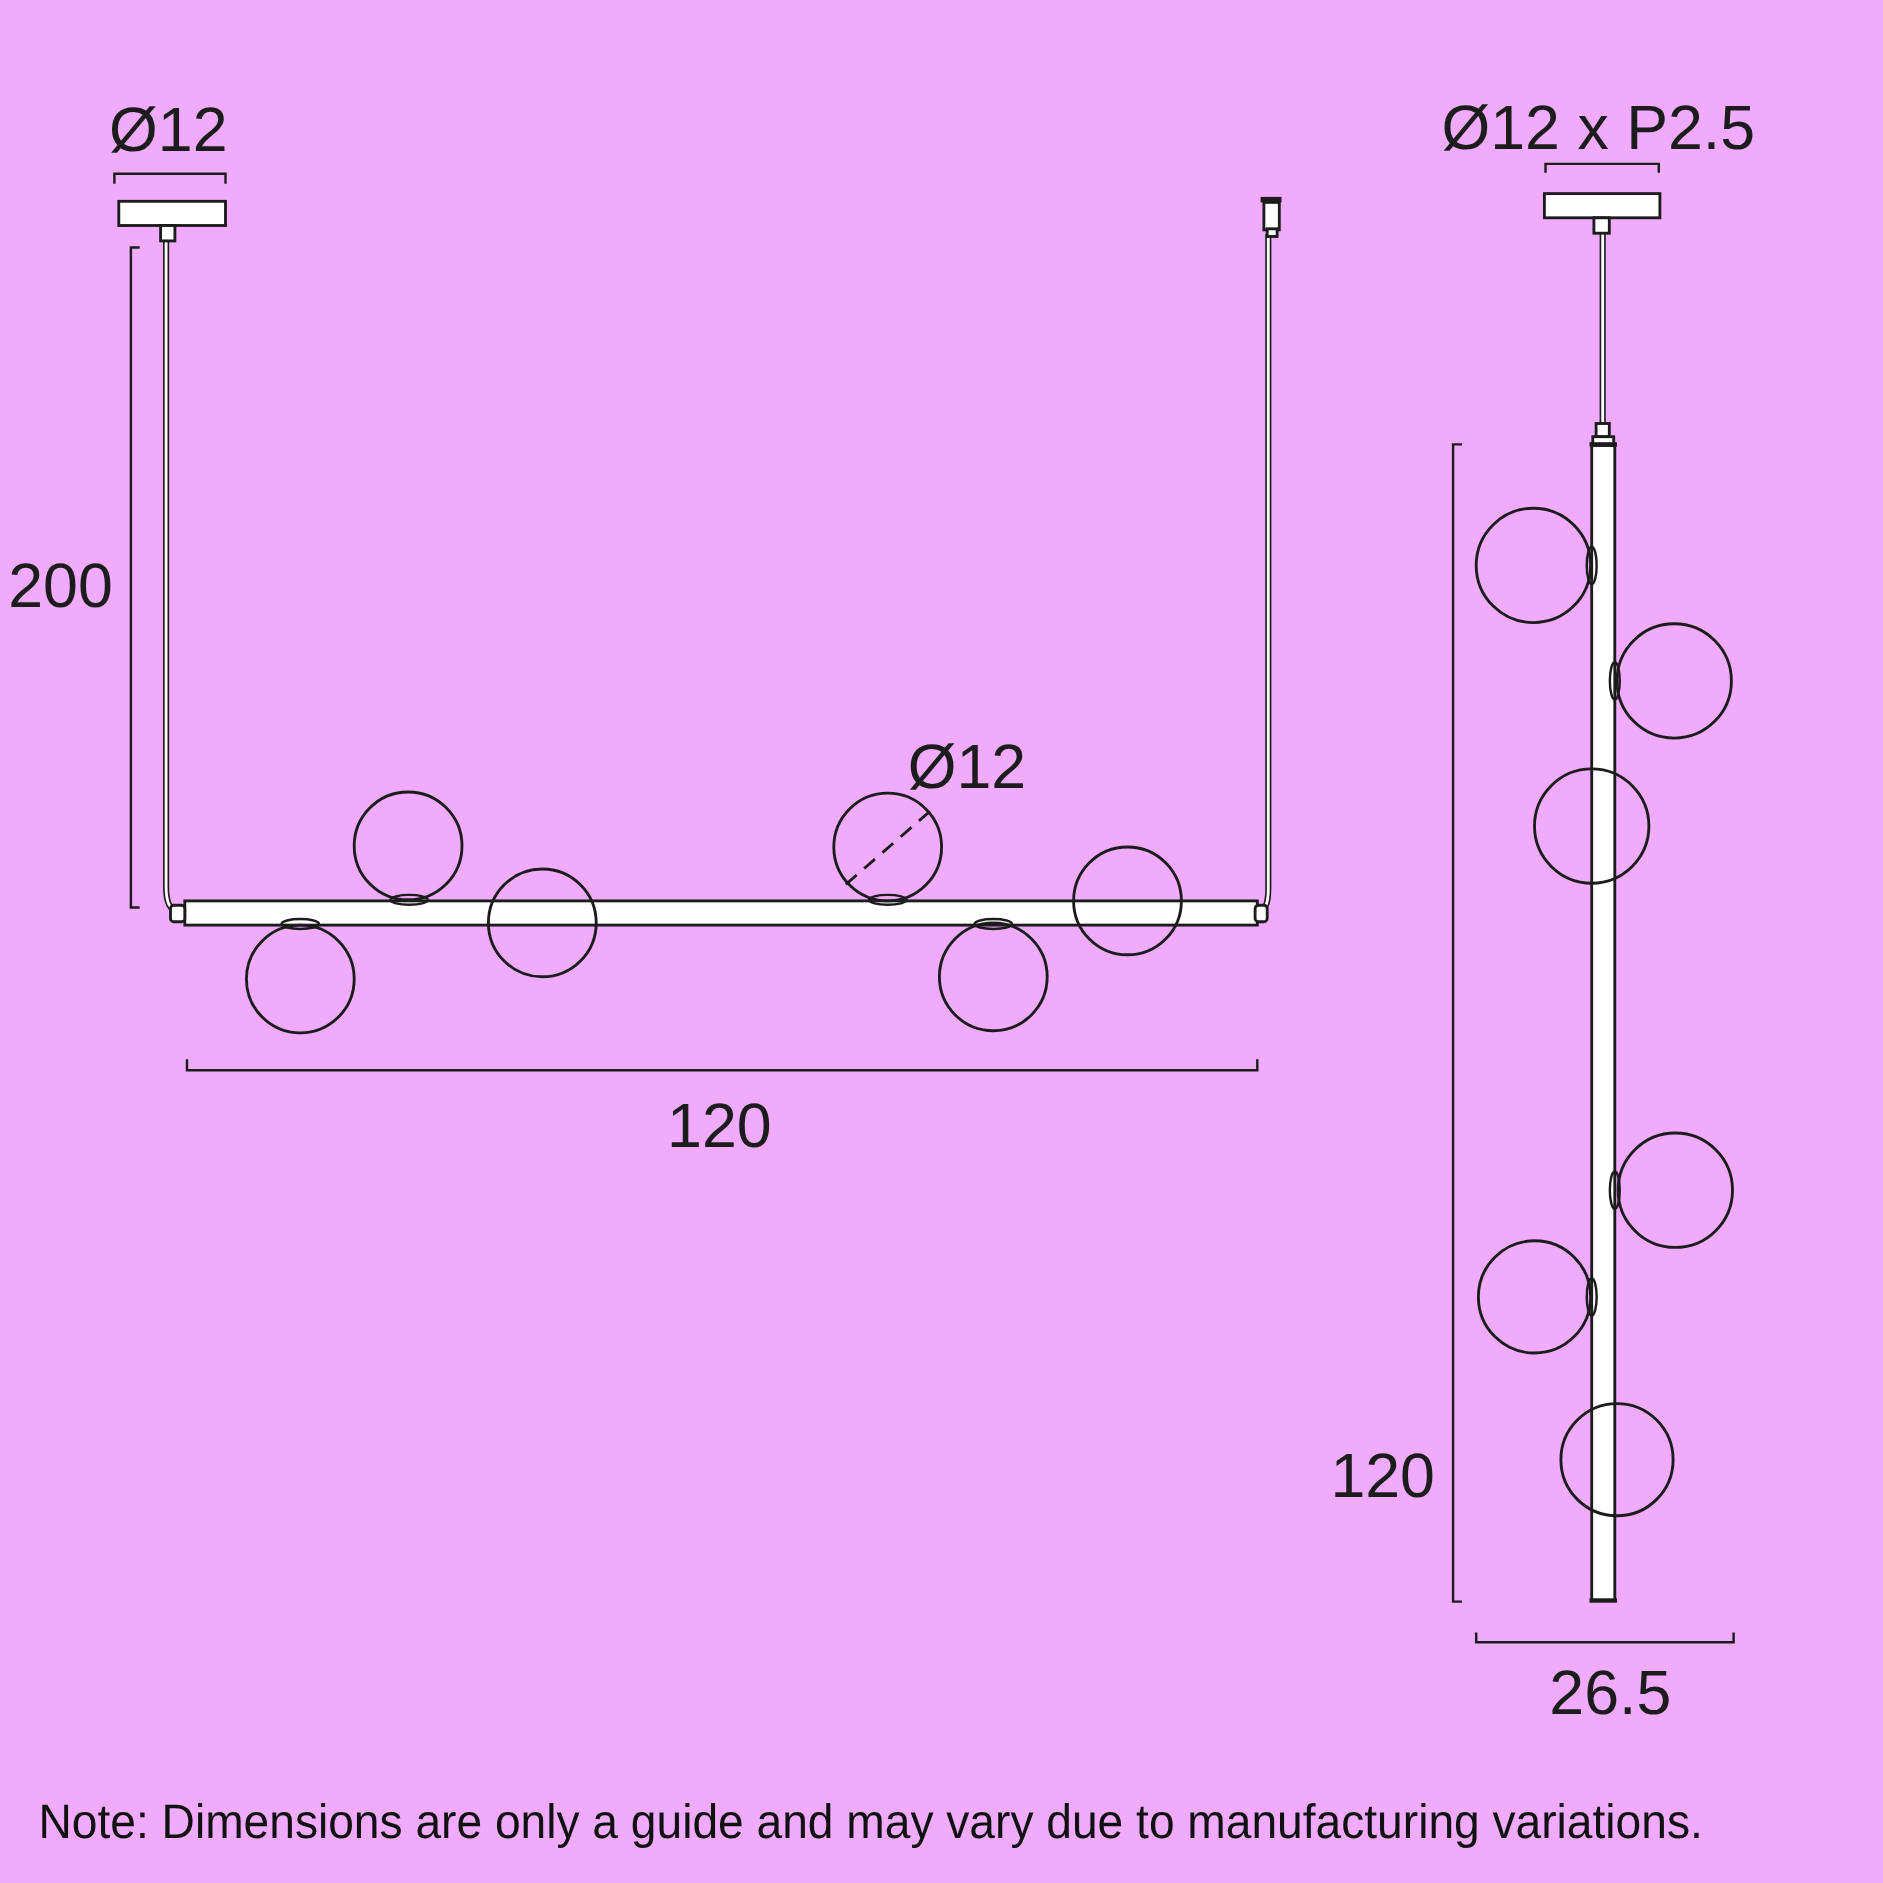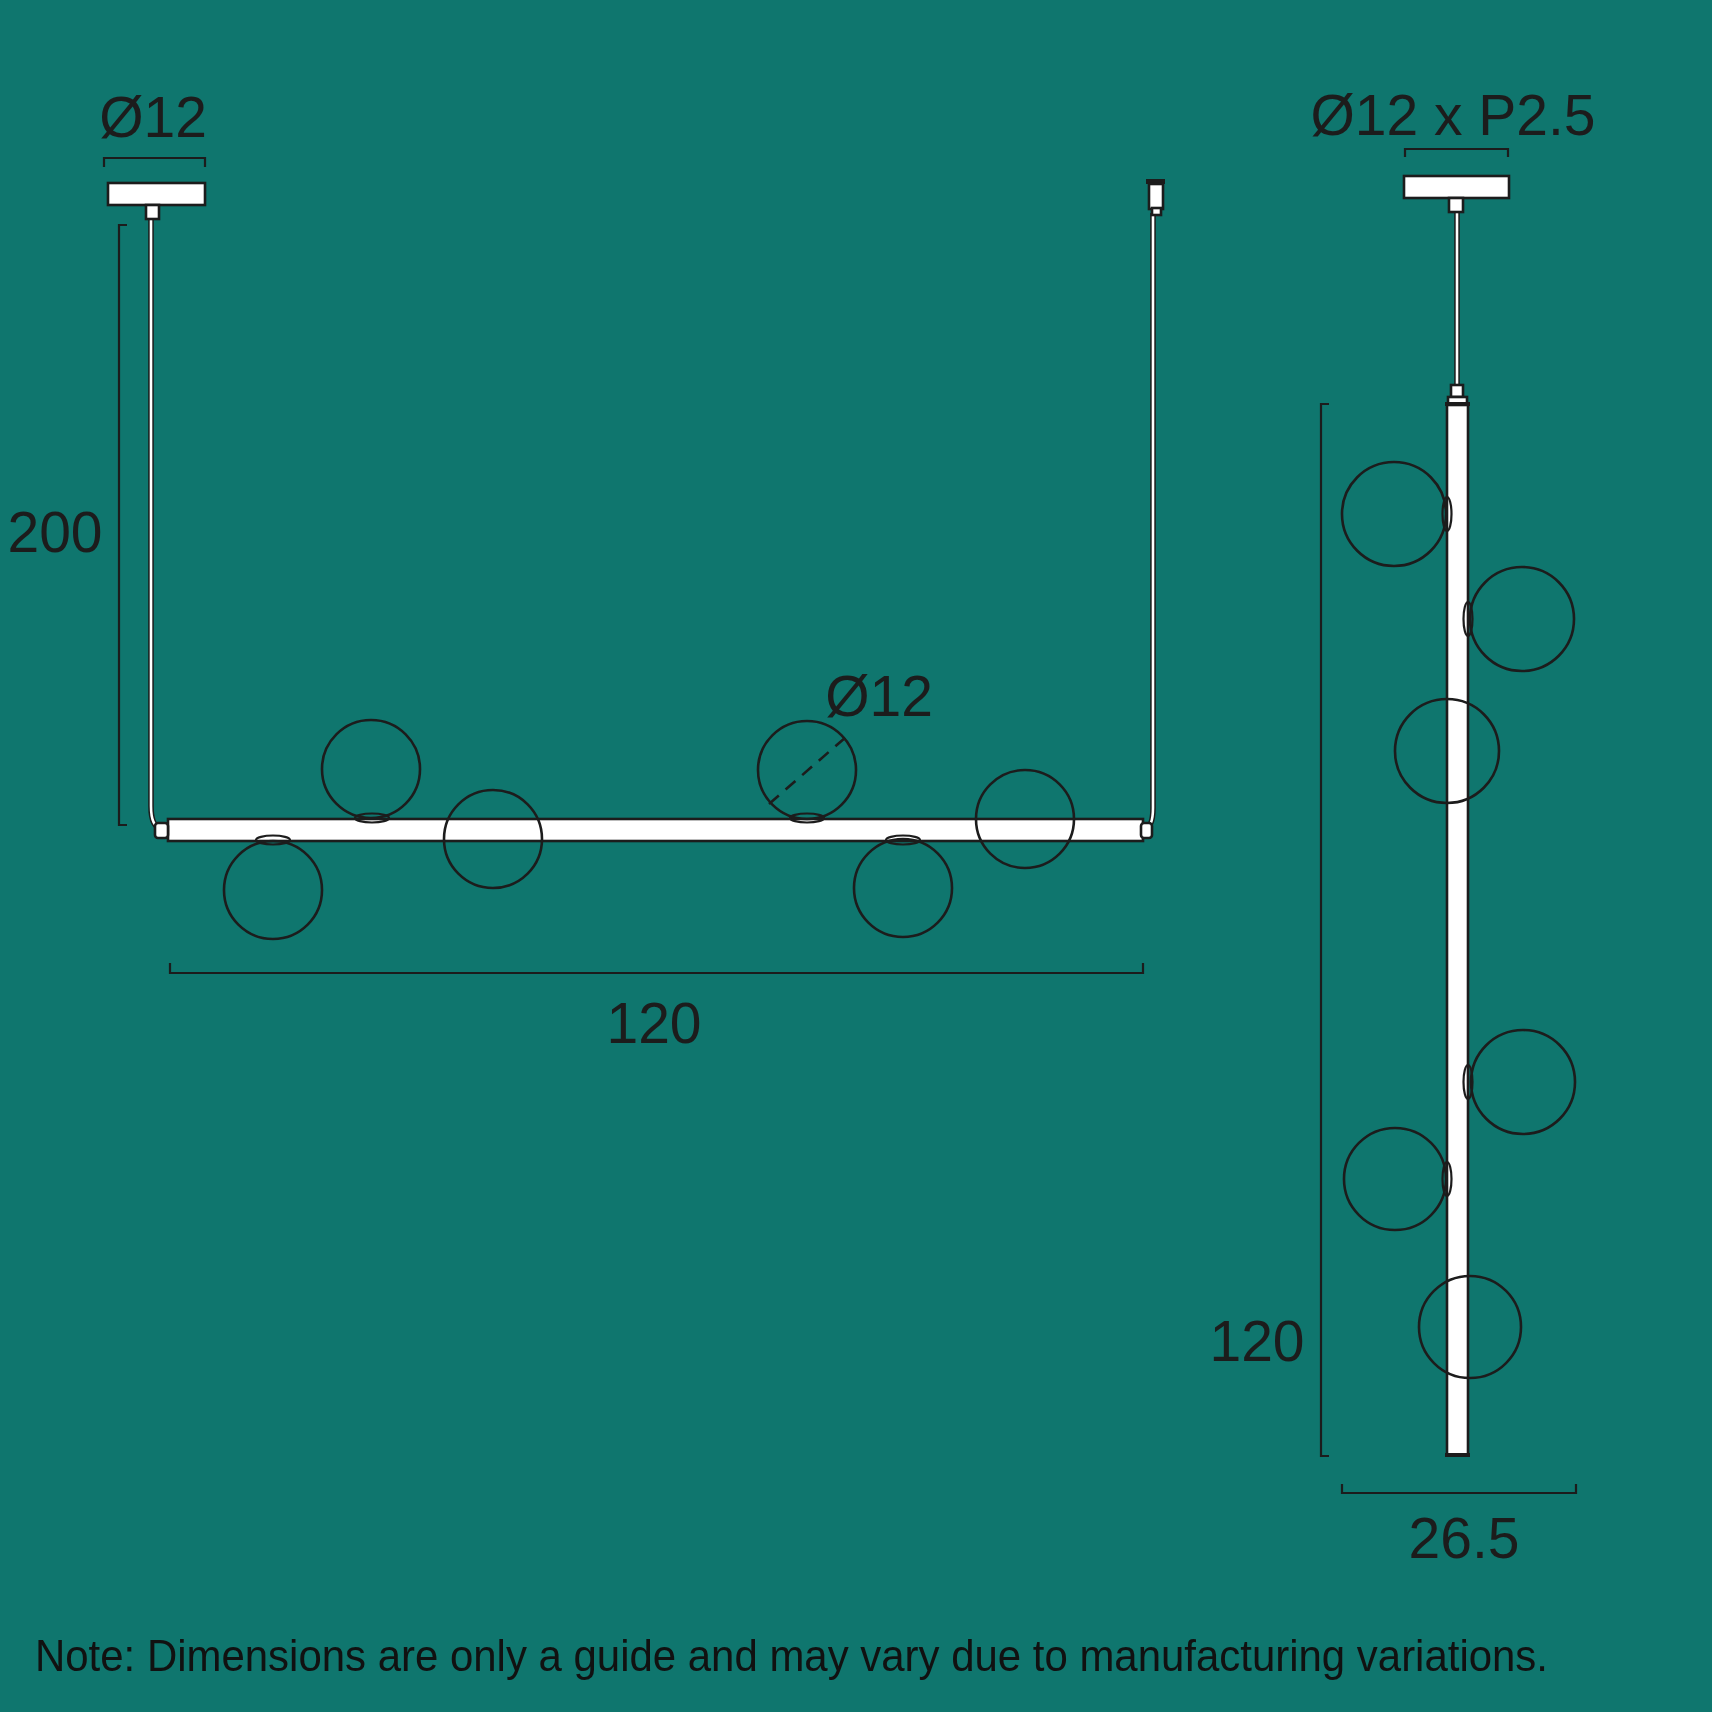--- a/index.html
+++ b/index.html
@@ -7,21 +7,21 @@
     padding: 0;
     background: #ffffff;
     width: 1712px;
     height: 1712px;
     font-family: "Liberation Sans", sans-serif;
   }
   .stage {
     position: relative;
     width: 1712px;
     height: 1712px;
-    background: #0f766e;
+    background: #f0abfc;
     overflow: hidden;
   }
   svg { display: block; }
   .outline  { fill: none; stroke: #1c1c1c; stroke-width: 2.6; }
   .hardware { fill: #ffffff; stroke: #1c1c1c; stroke-width: 2.6; }
   .solid    { fill: #1c1c1c; stroke: none; }
   .dim      { fill: none; stroke: #1c1c1c; stroke-width: 2.2; }
   .cable-under { fill: none; stroke: #1c1c1c; stroke-width: 5.6; }
   .cable-over  { fill: none; stroke: #ffffff; stroke-width: 2.6; }
   .lens     { fill: none; stroke: #1c1c1c; stroke-width: 2.2; }

